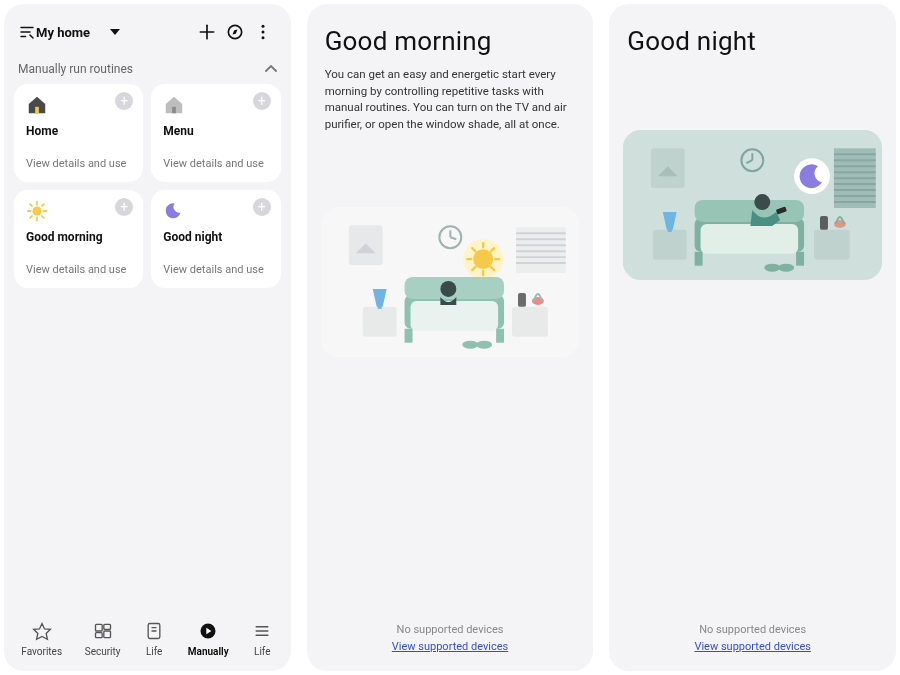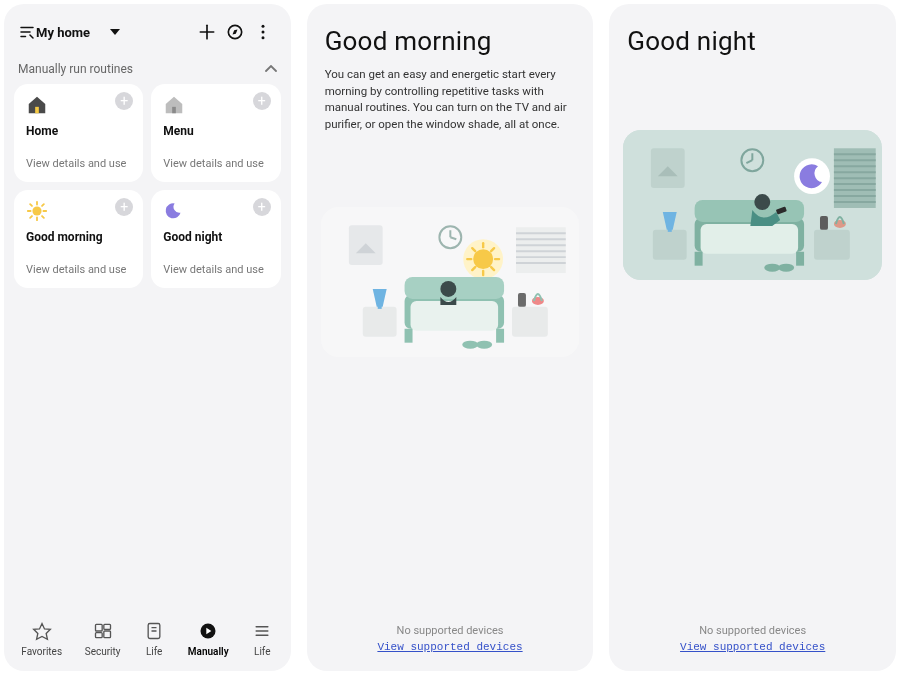--- a/index.html
+++ b/index.html
@@ -92,21 +92,21 @@
     border-radius:18px;
     height:150px;
     overflow:hidden;
   }
   .detail-footer {
     text-align:center;
     padding: 6px 0 18px 0;
     font-size:11px;
   }
   .nosup { color:#888; }
-  .viewlink { color:#3551c9; text-decoration:underline; margin-top:4px; display:inline-block;font-family:Liberation Mono, monospace;}
+  .viewlink { color:#3551c9; text-decoration:underline; margin-top:4px; display:inline-block;}
   svg { display:block; }
 </style>
 </head>
 <body>
 
 <div class="panel">
 
   <div class="p1-header">
     <span class="p1-left-ico">
       <svg viewBox="0 0 24 24" width="18" height="18" stroke="#111" stroke-width="2" fill="none" stroke-linecap="round">

